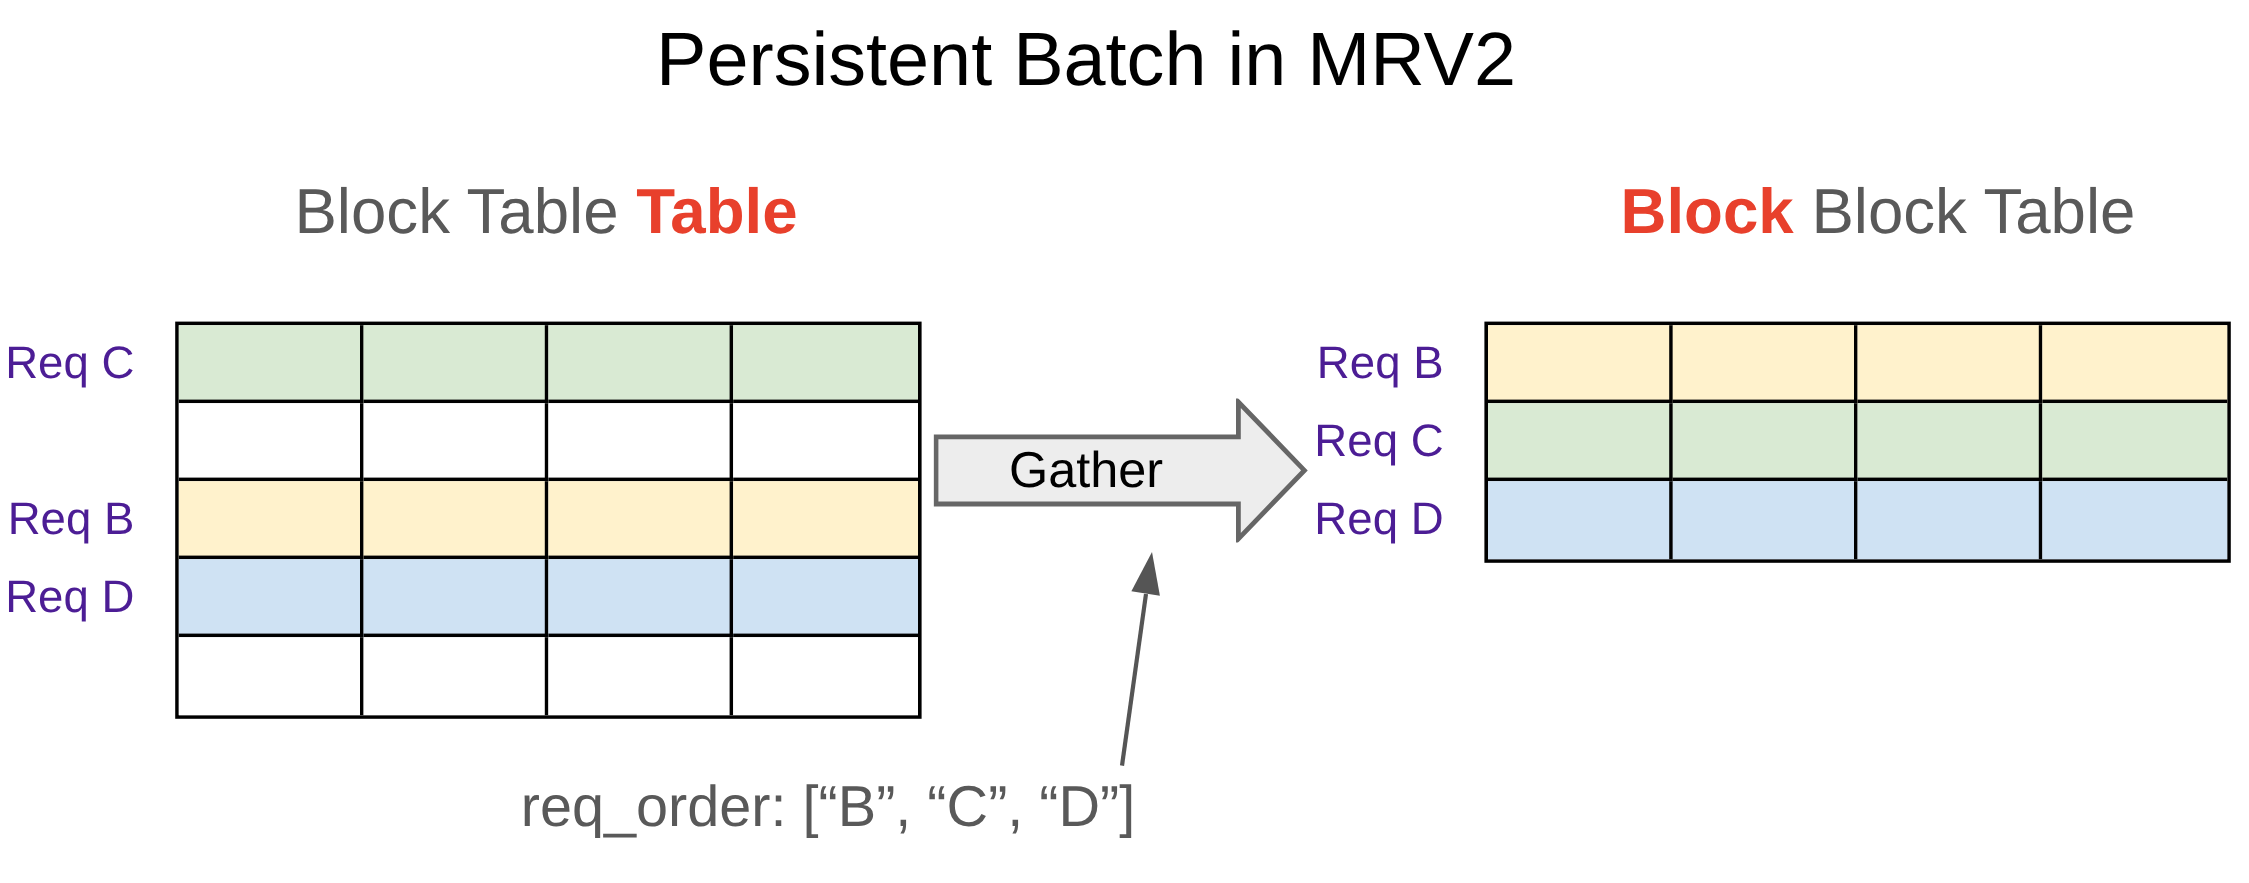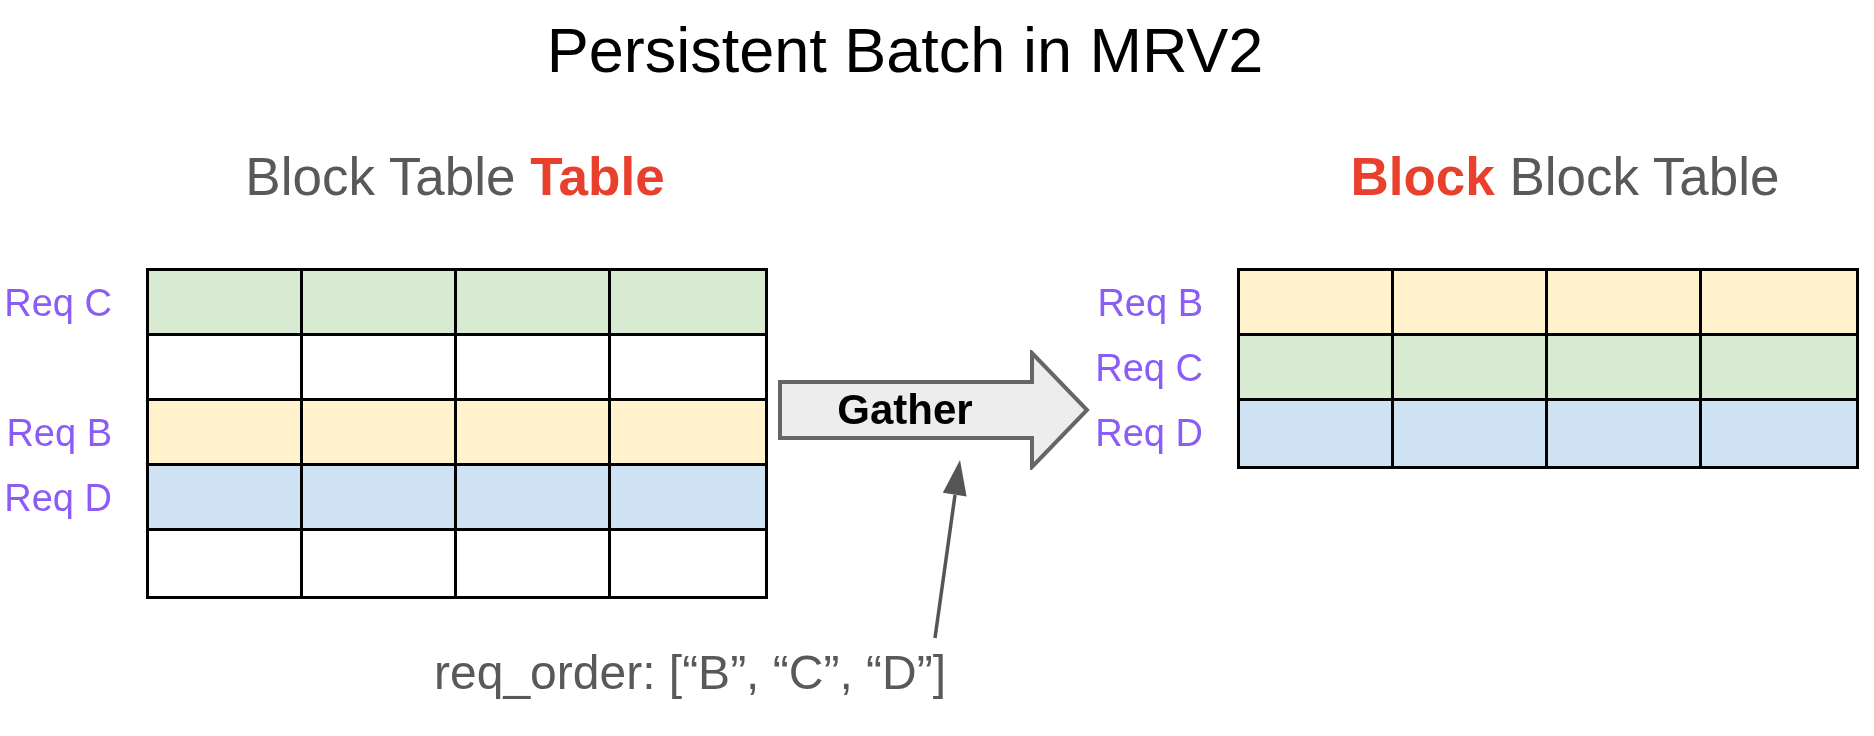--- a/index.html
+++ b/index.html
@@ -51,41 +51,41 @@
     flex-direction: column;
     box-sizing: border-box;
     padding-top: 3px;
   }
   .label-col .rlabel {
     height: 65px;
     line-height: 65px;
     text-align: right;
     padding-right: 34px;
     font-size: 38px;
-    color: #8b5cf6;
+    color: #4c1d95;
     white-space: nowrap;
   }
 
   .dtable {
     border: 3px solid #000000;
     display: flex;
     flex-direction: column;
     background: #ffffff;
   }
   .trow { display: flex; height: 65px; }
   .trow .cell {
     width: 154px;
     box-sizing: border-box;
     border-right: 3px solid #000000;
     border-bottom: 3px solid #000000;
   }
   .trow .cell:last-child { border-right: none; }
   .trow:last-child .cell { border-bottom: none; }
 
-  .gather-wrap { position: absolute; left: 778px; top: 350px; width: 312px; height: 120px; font-weight: bold; }
+  .gather-wrap { position: absolute; left: 778px; top: 332px; width: 312px; height: 120px; }
   .gather-label {
     position: absolute;
     left: 0; top: 32px; width: 254px; height: 56px;
     line-height: 56px;
     text-align: center;
     font-size: 42px;
     color: #000000;
   }
 
   .ann-arrow { position: absolute; left: 905px; top: 455px; width: 80px; height: 185px; }

